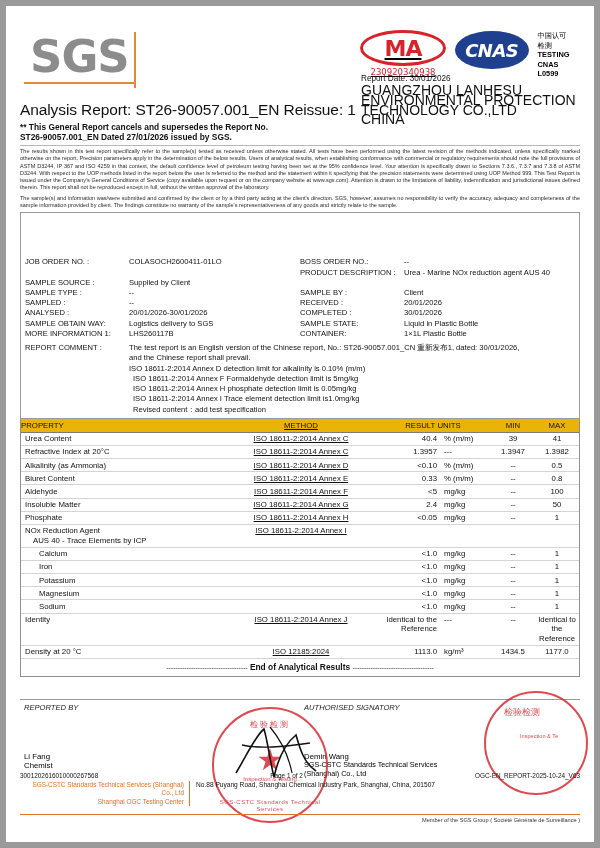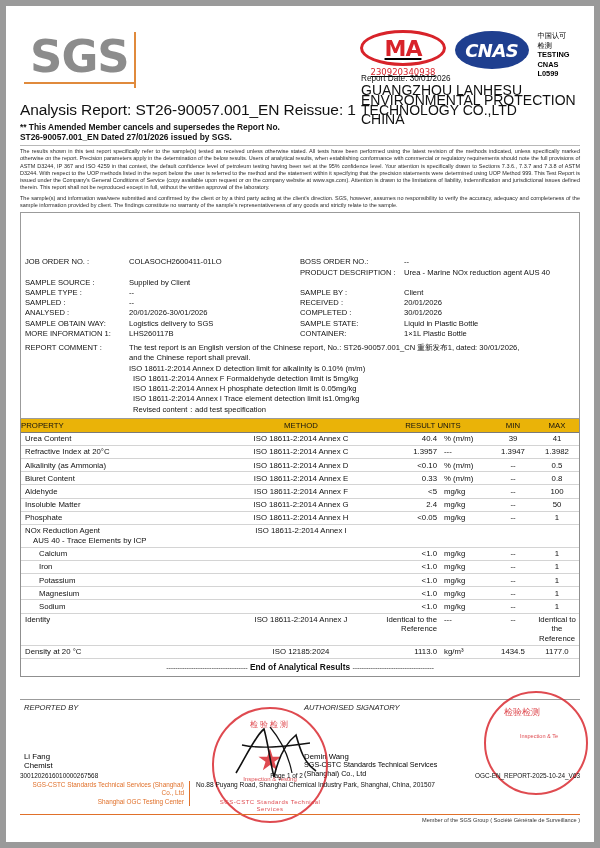--- a/index.html
+++ b/index.html
@@ -82,21 +82,21 @@
   .cmt-body .ind { padding-left:4px; }
 
   
   .tbl { border:1px solid #8f8f8f; border-top:none; font-size:7.8px; color:#111; }
   .trow { display:flex; border-bottom:1px solid #d4d4d4; align-items:stretch; }
   .trow:last-child { border-bottom:none; }
   .thead { font-weight:normal; border-bottom:1.6px solid #7a7a7a; background:#eab308; }
   .thead .c { padding:1.5px 0 2px; }
   .c { padding:1.6px 0; }
   .c-prop  { width:206px; flex:none; padding-left:4px; }
-  .c-meth  { width:148px; flex:none; text-align:center; }
+  .c-meth  { width:148px; flex:none; text-align:center;text-decoration:underline; }
   .c-res   { width:62px;  flex:none; text-align:right; }
   .c-unit  { width:54px;  flex:none; text-align:left; padding-left:7px; }
   .c-min   { width:44px;  flex:none; text-align:center; }
   .c-max   { width:44px;  flex:none; text-align:center; }
   .thead .c-res { width:116px; text-align:center; padding-left:0; }
   .sub-ind { padding-left:18px; }
   .grp-line2 { padding-left:8px; }
   .twoline { line-height:9.3px; }
   .endrow { display:block; text-align:center; font-size:8.4px; padding:3px 0 4px; color:#111; }
   .endrow .dash { letter-spacing:-0.2px; color:#333; font-size:7.4px; }
@@ -184,21 +184,21 @@
     <div class="rpt-date">Report Date: 30/01/2026</div>
     <div class="client-blk">
       <div>GUANGZHOU LANHESU ENVIRONMENTAL PROTECTION</div>
       <div>TECHNOLOGY CO.,LTD</div>
       <div>CHINA</div>
     </div>
   </div>
 
   <div class="title">Analysis Report: ST26-90057.001_EN Reissue: 1</div>
   <div class="amend">
-    <div>** This Amended Member cancels and supersedes the Report No.</div>
+    <div>** This General Report cancels and supersedes the Report No.</div>
     <div>ST26-90057.001_EN  Dated  27/01/2026  issued by SGS.</div>
   </div>
 
   <div class="rule"></div>
 
   <div class="disc">
     <p>The results shown in this test report specifically refer to the sample(s) tested as received unless otherwise stated.  All tests have been performed using the latest revision of the methods indicated, unless specifically marked otherwise on the report.  Precision parameters apply in the determination of the below results. Users of analytical results, when establishing conformance with commercial or regulatory requirements should note the full provisions of ASTM D3244, IP 367 and ISO 4259 in that context, the default confidence level of petroleum testing having been set at the 95% confidence level. Your attention is specifically drawn to Sections 7.3.6., 7.3.7 and 7.3.8 of ASTM D3244.  With respect to the UOP methods listed in the report below the user is referred to the method and the statement within it specifying that the precision statements were determined using UOP Method 999. This Test Report is issued under the Company's General Conditions of Service (copy available upon request or on the company website at www.sgs.com). Attention is drawn to the limitations of liability, indemnification and jurisdictional issues defined therein.  This report shall not be reproduced except in full, without the written approval of the laboratory.</p>
     <p>The sample(s) and information was/were submitted and confirmed by the client or by a third party acting at the client's direction. SGS, however, assumes no responsibility to verify the accuracy, adequacy and completeness of the sample information provided by client. The findings constitute no warranty of the sample's representativeness of any goods and strictly relate to the sample.</p>
   </div>
 

